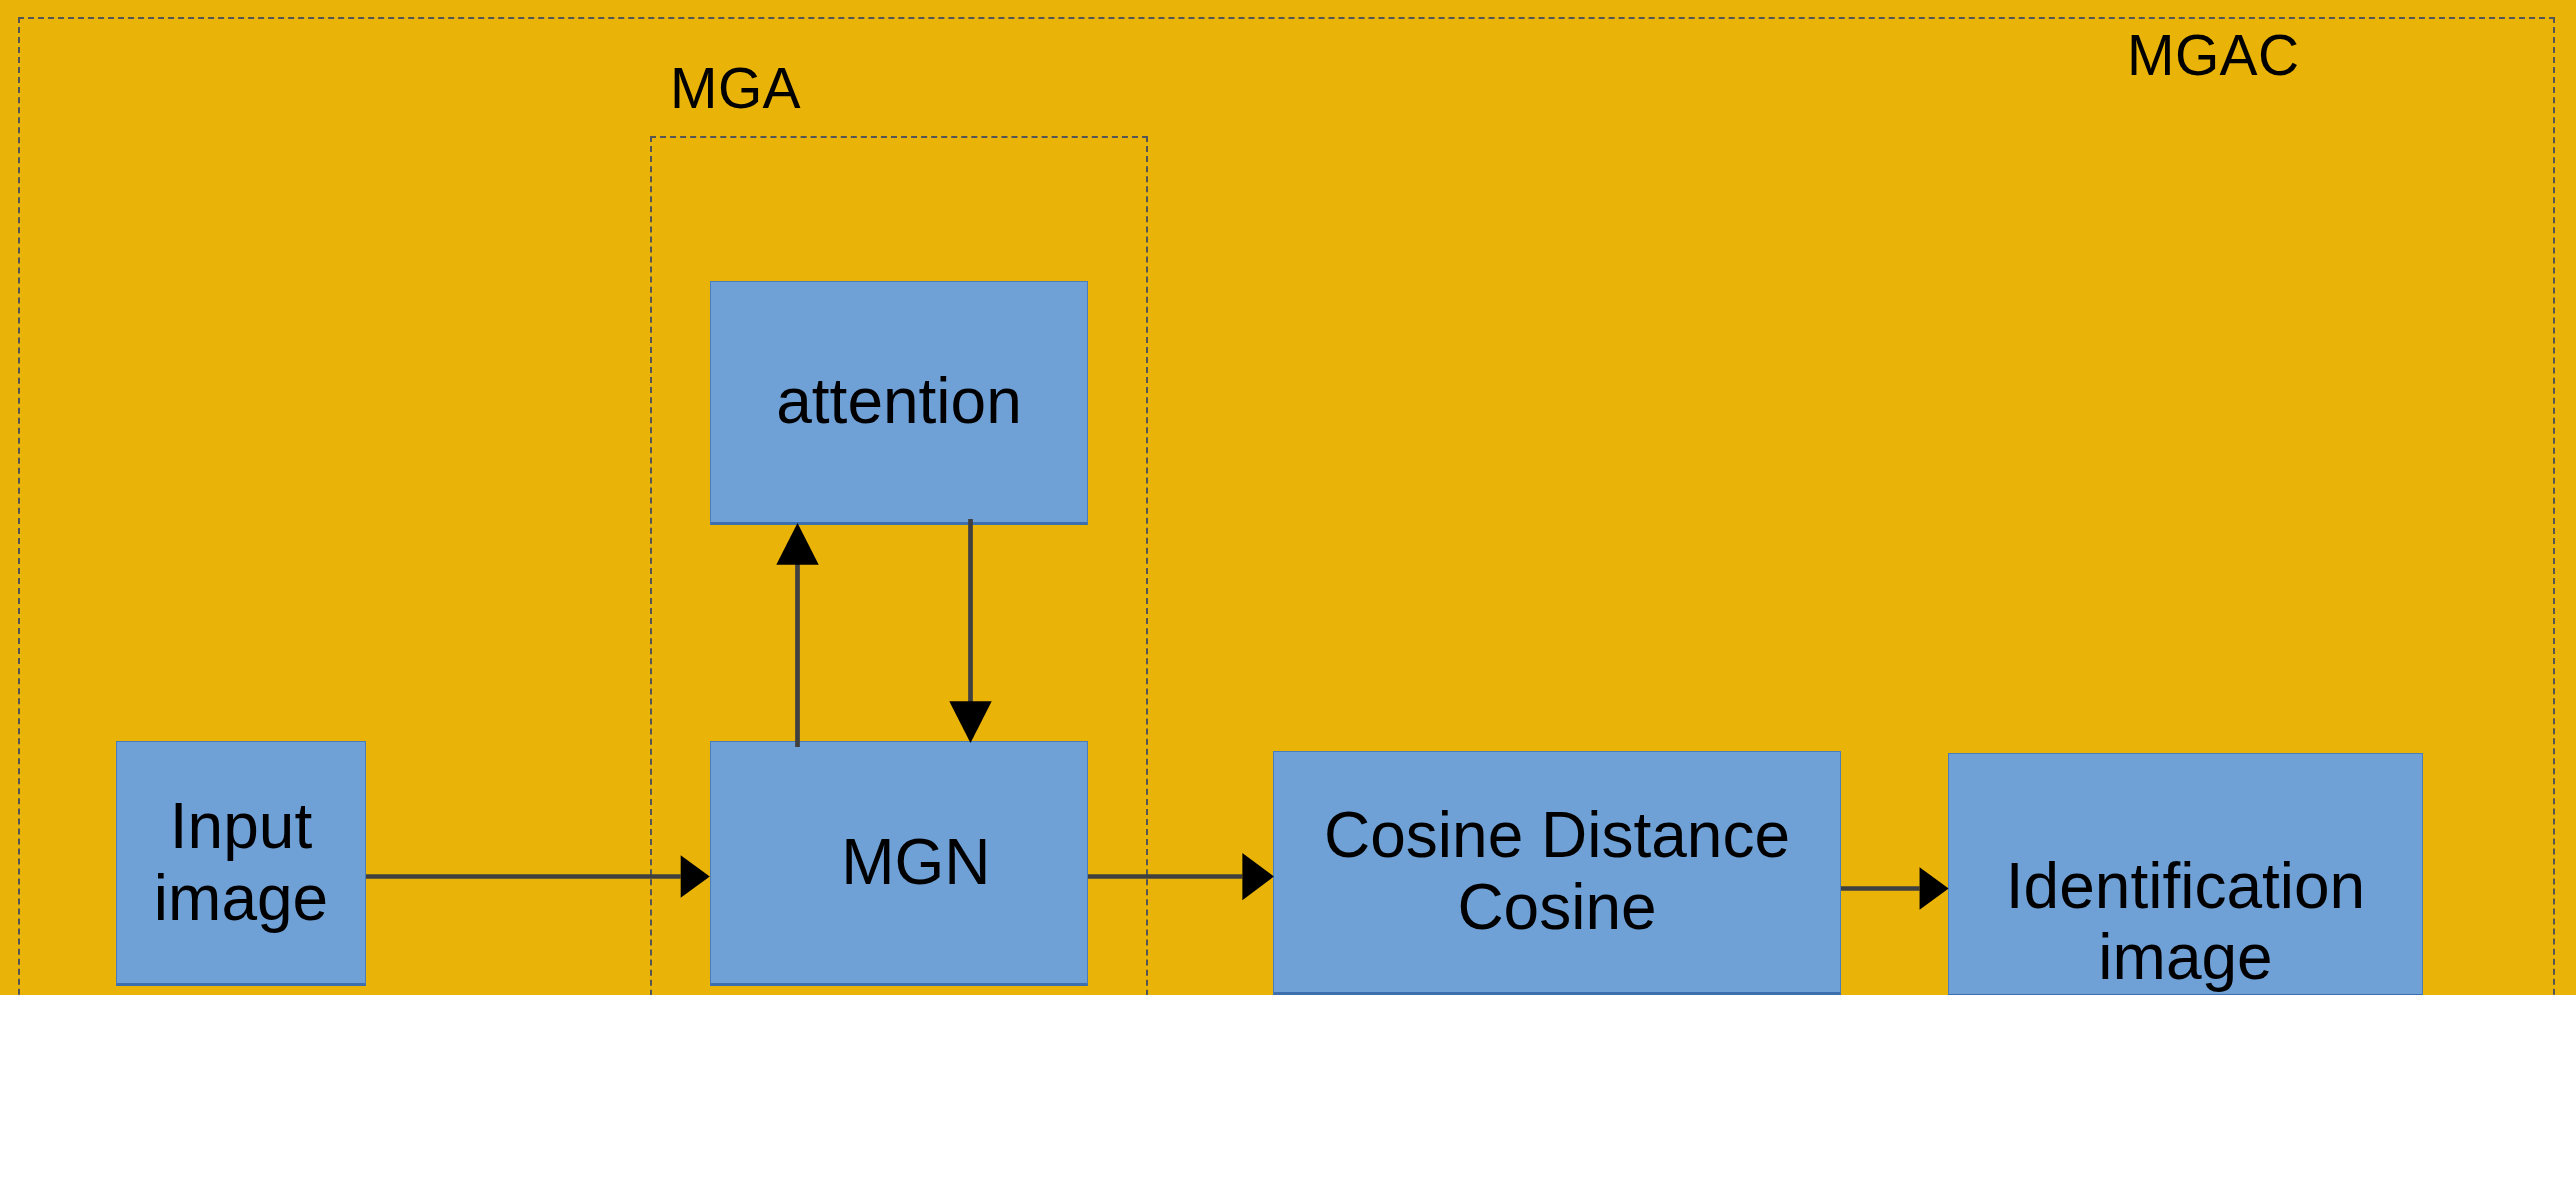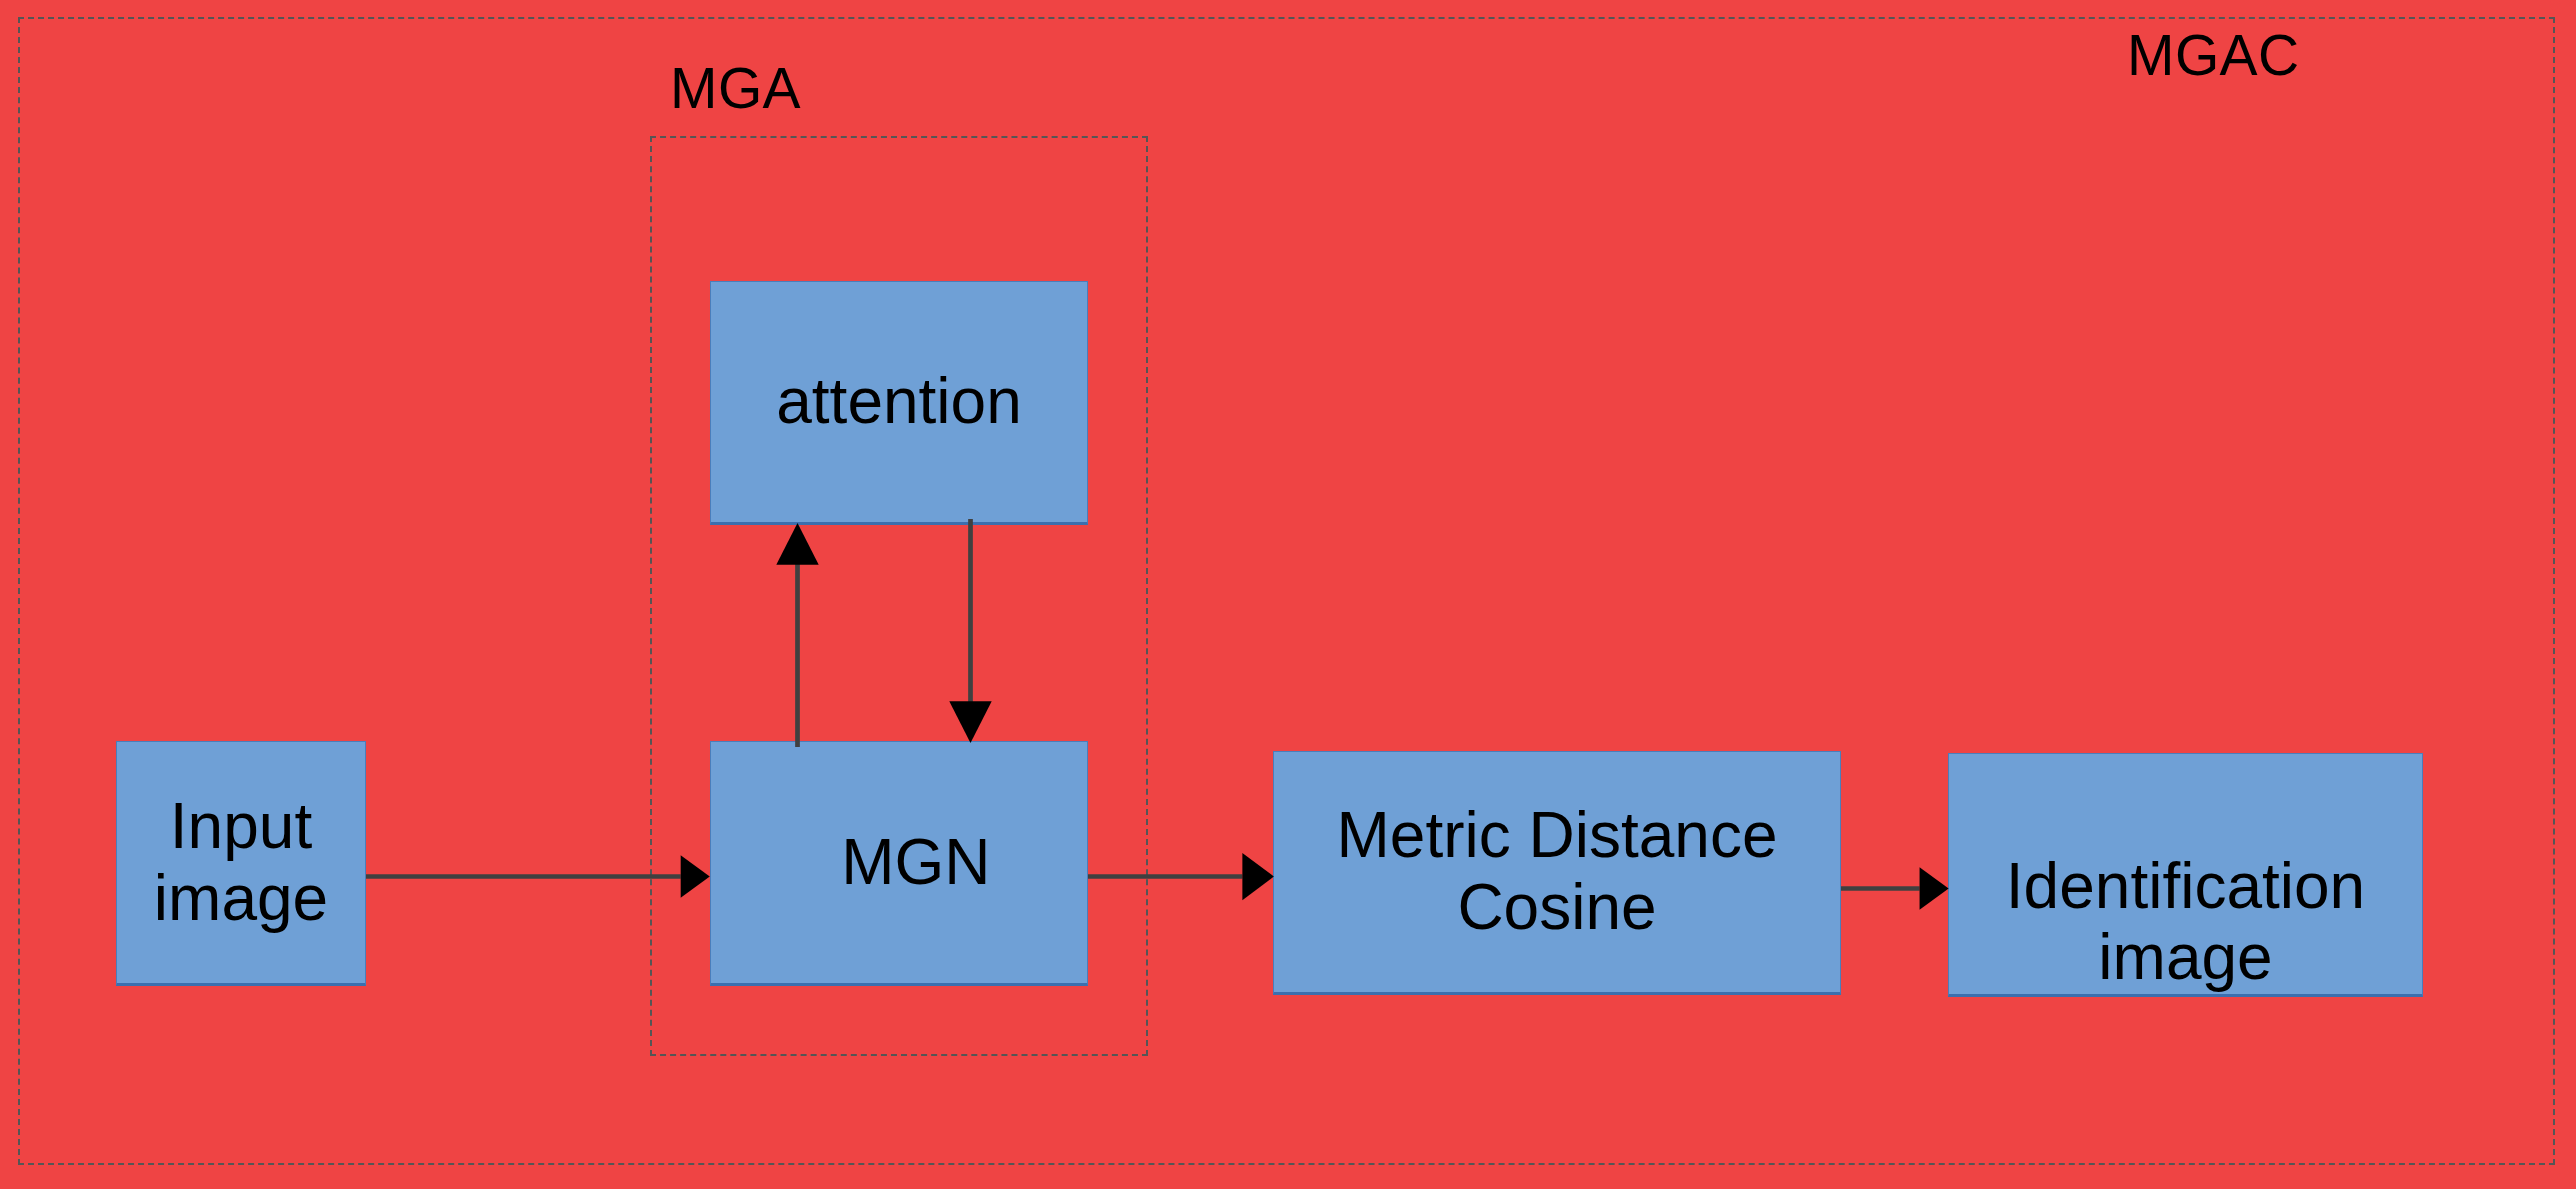--- a/index.html
+++ b/index.html
@@ -6,22 +6,22 @@
     margin: 0;
     padding: 0;
     background: #ffffff;
   }
   body {
     font-family: "Liberation Sans", sans-serif;
   }
   #canvas {
     position: relative;
     width: 2576px;
-    height: 1189px;
-    background: #ef4444;
+    height: 995px;
+    background: #eab308;
     overflow: hidden;
   }
   
   .dashed-box {
     position: absolute;
     border: 2.4px dashed #555555;
     box-sizing: border-box;
     background: transparent;
   }
   #mgac-box {
@@ -138,21 +138,21 @@
   <div id="node-attention" class="node">
     <span>attention</span>
   </div>
 
   <div id="node-mgn" class="node">
     <span>MGN</span>
   </div>
 
   <div id="node-cosine" class="node">
     <span>
-      <span>Metric Distance</span><br>
+      <span>Cosine Distance</span><br>
       <span>Cosine</span>
     </span>
   </div>
 
   <div id="node-identification" class="node">
     <span>
       <span>Identification</span><br>
       <span>image</span>
     </span>
   </div>

